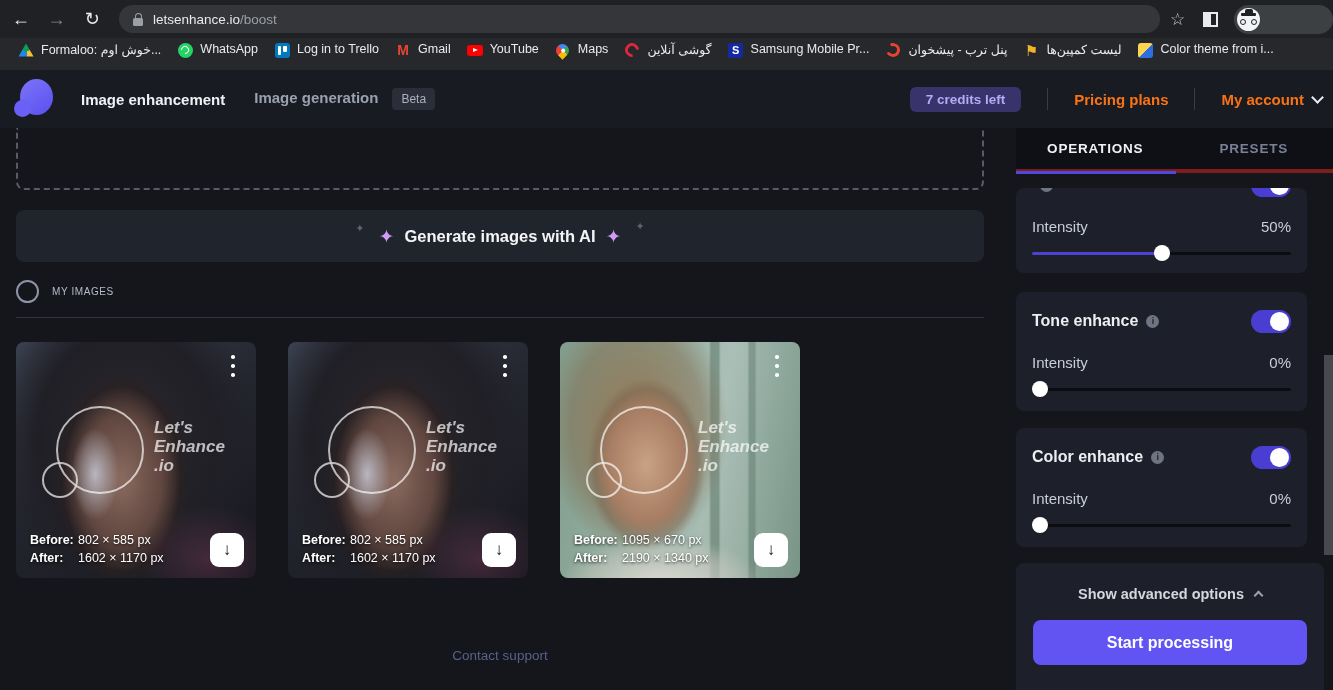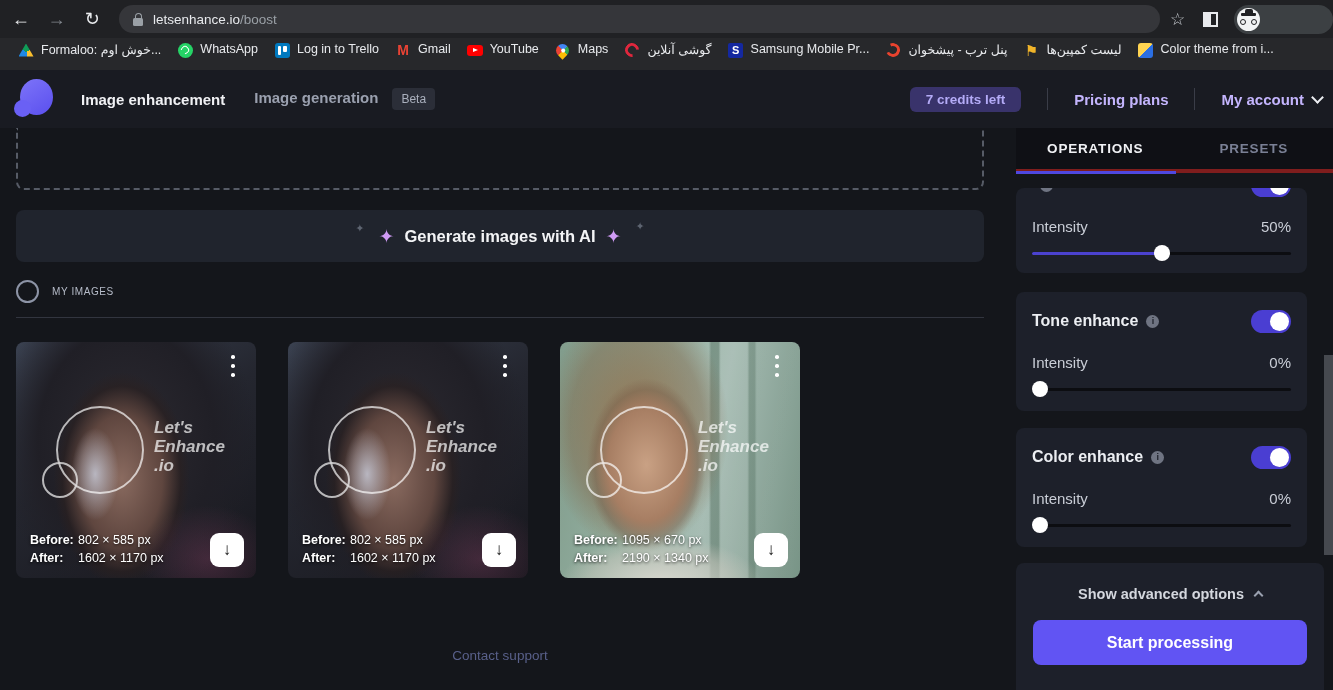--- a/index.html
+++ b/index.html
@@ -85,21 +85,21 @@
   .logo .small { position:absolute; left:0; top:21px; width:17px; height:17px; border-radius:50%;
     background:#6a60f5; }
   .nav-item { font-size:15px; font-weight:bold; color:#f0f1f4; margin-left:29px; }
   .nav-item.inactive { color:#9aa0af; font-weight:bold; }
   .beta-badge { display:inline-block; margin-left:14px; background:#2b2e38; color:#aab0bd;
     font-size:12px; font-weight:normal; padding:4px 9px; border-radius:4px; }
   .header-right { position:absolute; right:11px; top:0; height:58px; display:flex; align-items:center; }
   .credits-pill { background:#39336b; color:#b4abf7; font-size:13.5px; font-weight:bold;
     padding:5px 16px; border-radius:6px; }
   .hdr-sep { width:1px; height:22px; background:#3a3d48; margin:0 26px; }
-  .hdr-link { font-size:15px; font-weight:bold; color:#c4b5fd; }
+  .hdr-link { font-size:15px; font-weight:bold; color:#f97316; }
   .acct { display:flex; align-items:center; }
   .chev-down { width:9px; height:9px; border-right:2px solid #eceef2; border-bottom:2px solid #eceef2;
     transform:rotate(45deg); margin-left:9px; margin-top:-4px; }
 
   
   .upload-area { position:absolute; left:16px; top:58px; width:968px; height:62px;
     border-left:2px dashed #565b66; border-right:2px dashed #565b66; border-bottom:2px dashed #565b66;
     border-radius:0 0 8px 8px; }
   .generate-bar { position:absolute; left:16px; top:140px; width:968px; height:52px;
     background:#20242d; border-radius:8px; display:flex; align-items:center; justify-content:center; }

